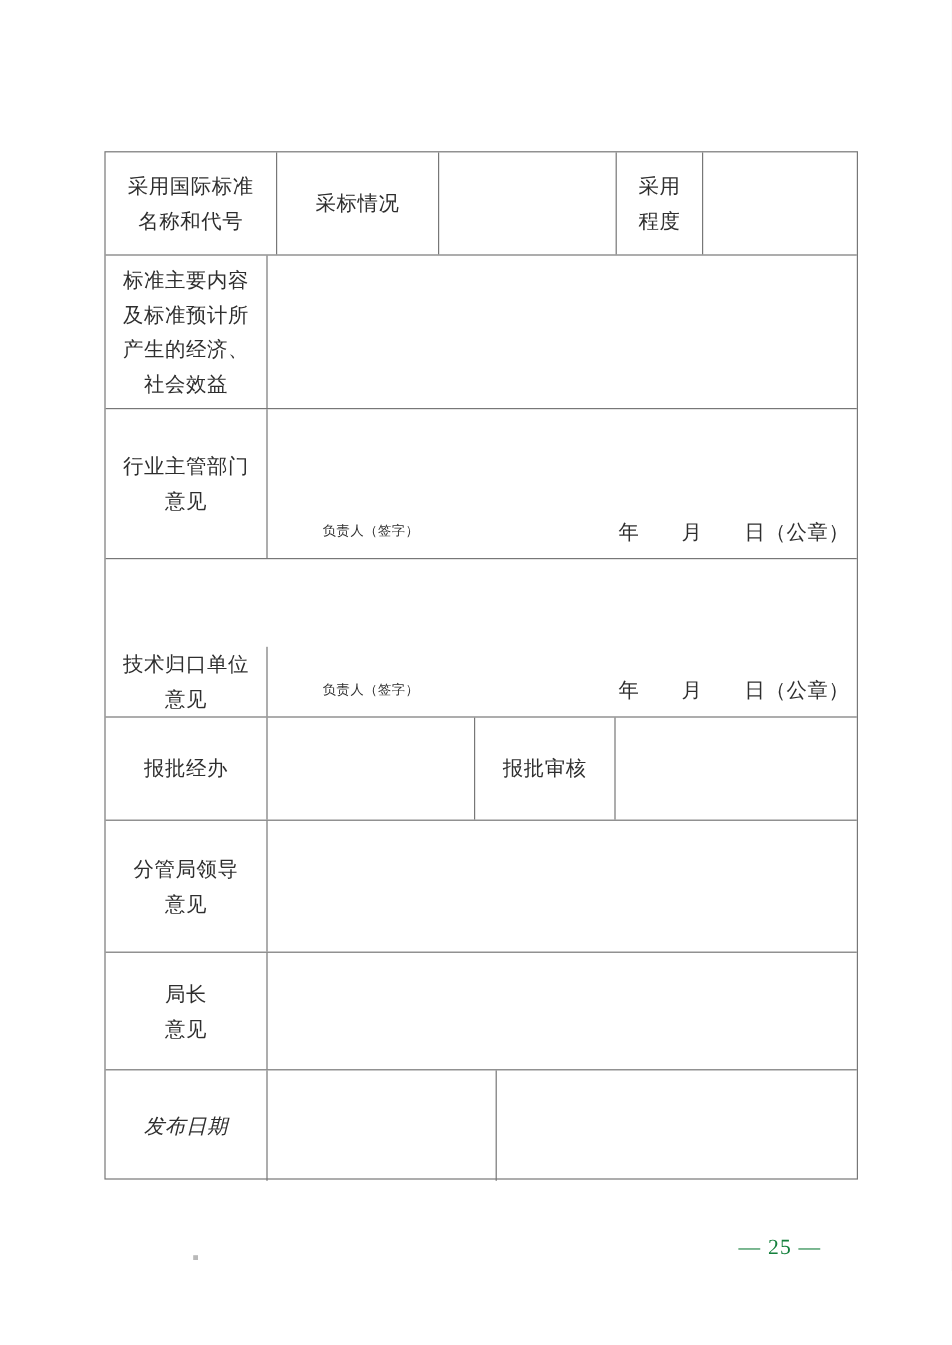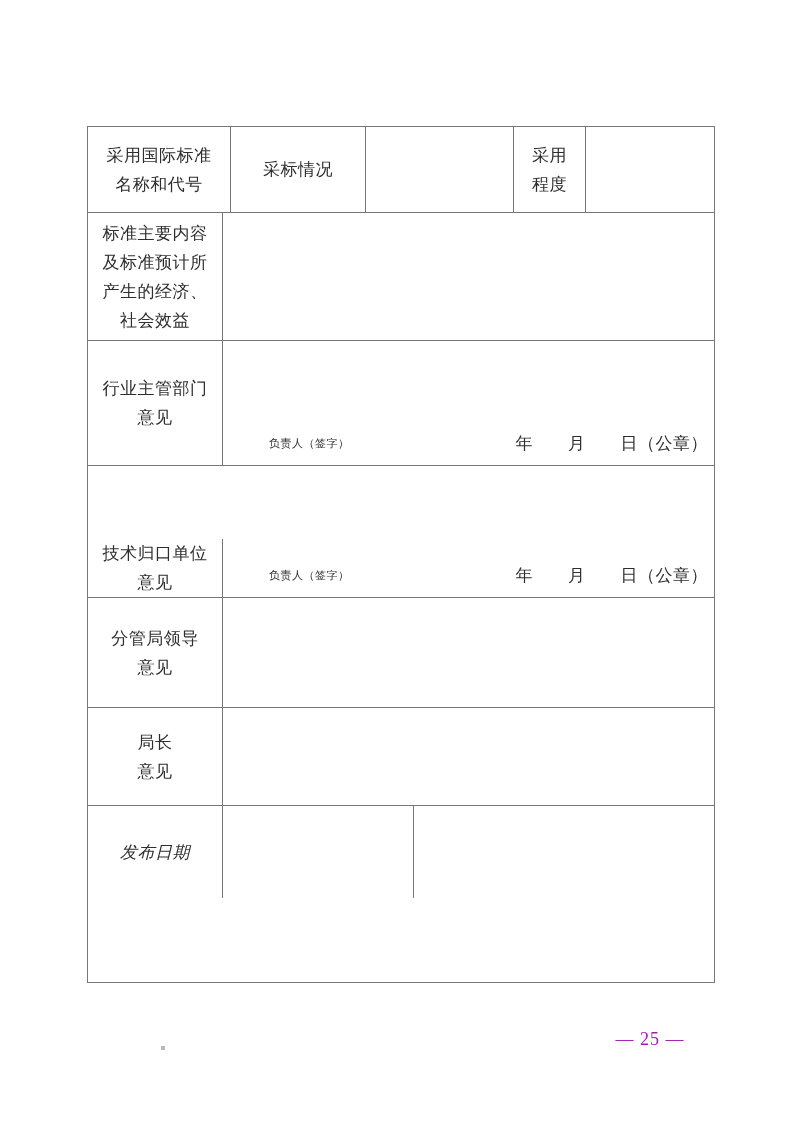--- a/index.html
+++ b/index.html
@@ -81,21 +81,21 @@
     letter-spacing:0.5px;
     white-space:pre;
   }
   .page-number{
     position:absolute;
     left:595px;top:1029px;
     width:110px;
     text-align:center;
     font-size:18px;
     letter-spacing:1px;
-    color:#a21caf;
+    color:#15803d;
   }
   .speck{
     position:absolute;
     left:161px;top:1046px;
     width:4px;height:4px;
     background:#b9b9b9;
   }
 </style>
 </head>
 <body>
@@ -133,20 +133,26 @@
 
     <div class="row r4">
       <div class="cell w135">技术归口单位
 意见</div>
       <div class="cell flex1 lastcell sign-cell">
         <span class="signer">负责人（签字）</span>
         <span class="dateline">年　　月　　日（公章）</span>
       </div>
     </div>
 
+    <div class="row r5">
+      <div class="cell w135">报批经办</div>
+      <div class="cell w173"></div>
+      <div class="cell w117">报批审核</div>
+      <div class="cell flex1 lastcell"></div>
+    </div>
 
     <div class="row r6">
       <div class="cell w135">分管局领导
 意见</div>
       <div class="cell flex1 lastcell"></div>
     </div>
 
     <div class="row r7">
       <div class="cell w135">局长
 意见</div>

